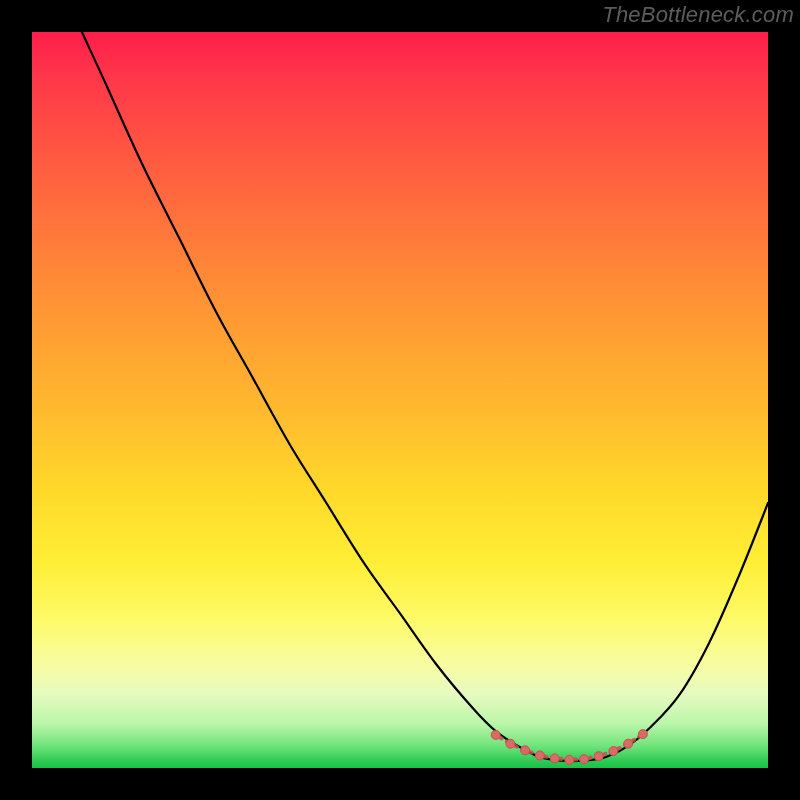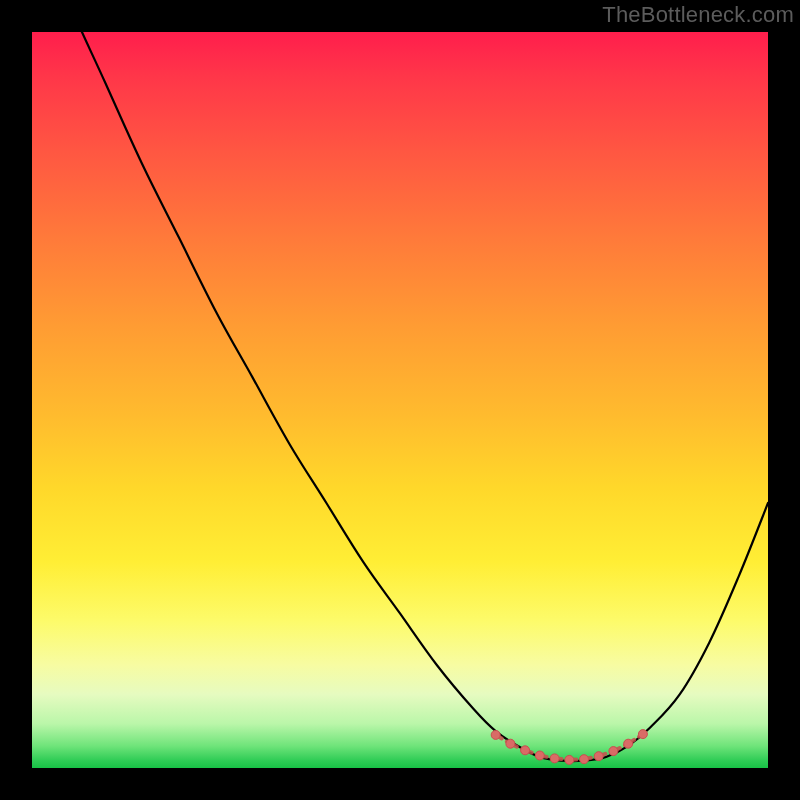--- a/index.html
+++ b/index.html
@@ -9,20 +9,21 @@
     height: 800px;
     background: #000;
     overflow: hidden;
     font-family: Arial, Helvetica, sans-serif;
   }
   .frame {
     position: relative;
     width: 800px;
     height: 800px;
     background: #000;
+    font-style: italic;
   }
   .watermark {
     position: absolute;
     top: 2px;
     right: 6px;
     color: #5c5c5c;
     font-size: 22px;
     font-weight: 500;
     letter-spacing: 0.2px;
     z-index: 20;

